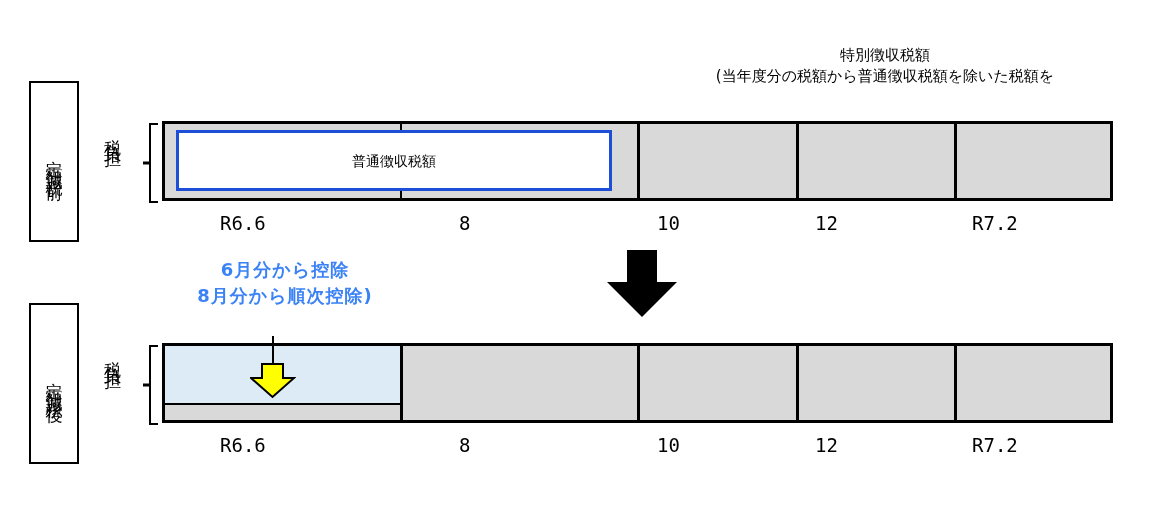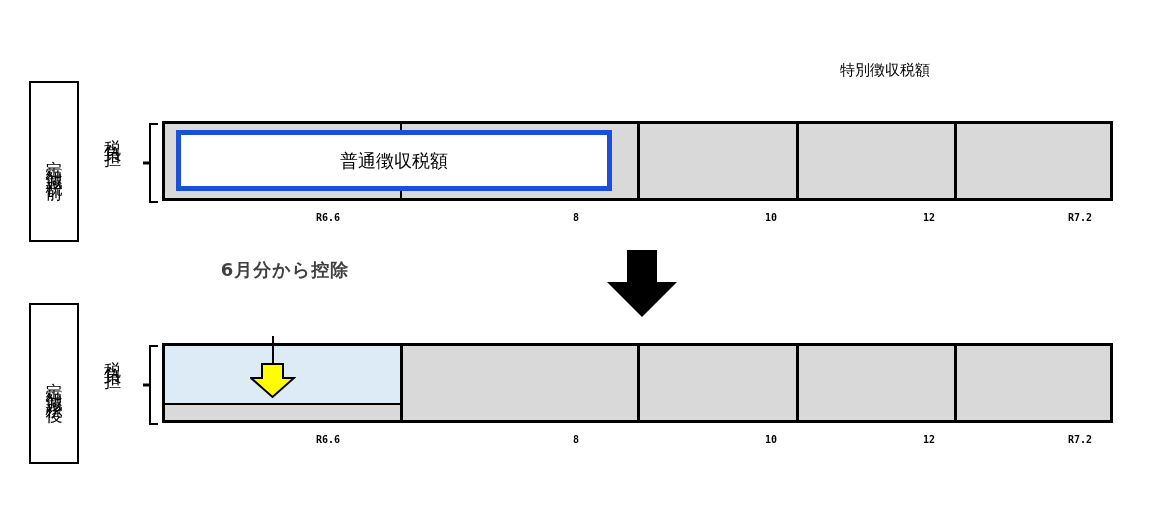--- a/index.html
+++ b/index.html
@@ -7,42 +7,43 @@
          font-family:"DejaVu Sans", "Liberation Sans", sans-serif; color:#000; }
   .abs { position:absolute; }
   .side-box { position:absolute; border:2px solid #000; box-sizing:border-box;
               width:50px; height:161px; display:flex; align-items:center; justify-content:center; }
   .vtext { writing-mode:vertical-rl; text-orientation:upright; font-size:17px; letter-spacing:6px; line-height:1; }
   .burden { position:absolute; writing-mode:vertical-rl; text-orientation:upright; font-size:17px; letter-spacing:6px; line-height:1; }
   .bar { position:absolute; left:162px; width:951px; height:80px; border:3px solid #000; box-sizing:border-box; background:#d9d9d9; }
   .cell { position:absolute; top:0; bottom:0; box-sizing:border-box; }
   .div-thick { position:absolute; top:0; bottom:0; width:3px; background:#000; }
   .div-thin { position:absolute; top:0; bottom:0; width:2px; background:#000; }
-  .tick { position:absolute; font-family:"DejaVu Sans Mono", "Liberation Mono", monospace; font-size:10px; text-align:right; width:120px;font-weight:bold; }
-  .inner-white { position:absolute; left:176px; top:130px; width:436px; height:61px; background:#ffffff; border:5px solid #1d4ed8; box-sizing:border-box;
-                 display:flex; flex-direction:column; align-items:center; justify-content:center; font-size:18px; line-height:22px; }
-  .top-note { position:absolute; left:660px; top:60px; width:450px; text-align:center; font-size:15px; line-height:21px; }
-  .red-note { position:absolute; left:150px; top:257px; width:270px; text-align:center; color:#404040; font-weight:bold; font-size:18px; line-height:26px; letter-spacing:1px; }
+  .tick { position:absolute; font-family:"DejaVu Sans Mono", "Liberation Mono", monospace; font-size:19px; text-align:left; width:120px; }
+  .inner-white { position:absolute; left:176px; top:130px; width:436px; height:61px; background:#ffffff; border:3px solid #1d4ed8; box-sizing:border-box;
+                 display:flex; flex-direction:column; align-items:center; justify-content:center; font-size:14px; line-height:22px; }
+  .top-note { position:absolute; left:660px; top:45px; width:450px; text-align:center; font-size:15px; line-height:21px; }
+  .red-note { position:absolute; left:150px; top:257px; width:270px; text-align:center; color:#3b82f6; font-weight:bold; font-size:18px; line-height:26px; letter-spacing:1px; }
 </style>
 </head>
 <body>
 
 <div class="side-box" style="left:29px; top:81px;">
   <span class="vtext">定額減税前</span>
 </div>
 
 <span class="burden" style="left:104px; top:125px;">税負担</span>
 
 <svg class="abs" style="left:140px; top:122px;" width="22" height="82">
   <path d="M18 2 H10 V80 H18" fill="none" stroke="#000" stroke-width="2"></path>
   <path d="M10 41 H3" fill="none" stroke="#000" stroke-width="3"></path>
 </svg>
 
 <div class="top-note">
   <div>特別徴収税額</div>
+  <div>(当年度分の税額から普通徴収税額を除いた税額を</div>
 </div>
 
 <div class="bar" style="top:121px;">
   <div class="div-thin" style="left:235px;"></div>
   <div class="div-thick" style="left:472px;"></div>
   <div class="div-thick" style="left:631px;"></div>
   <div class="div-thick" style="left:789px;"></div>
 </div>
 
 <div class="inner-white">
@@ -54,20 +55,21 @@
 <div class="tick" style="left:657px; top:212px;">10</div>
 <div class="tick" style="left:815px; top:212px;">12</div>
 <div class="tick" style="left:972px; top:212px;">R7.2</div>
 
 <svg class="abs" style="left:605px; top:248px;" width="74" height="72">
   <polygon points="22,2 52,2 52,34 72,34 37,69 2,34 22,34" fill="#000"></polygon>
 </svg>
 
 <div class="red-note">
   <div>6月分から控除</div>
+  <div>8月分から順次控除)</div>
 </div>
 
 <div class="side-box" style="left:29px; top:303px;">
   <span class="vtext">定額減税後</span>
 </div>
 
 <span class="burden" style="left:104px; top:347px;">税負担</span>
 
 <svg class="abs" style="left:140px; top:344px;" width="22" height="82">
   <path d="M18 2 H10 V80 H18" fill="none" stroke="#000" stroke-width="2"></path>

